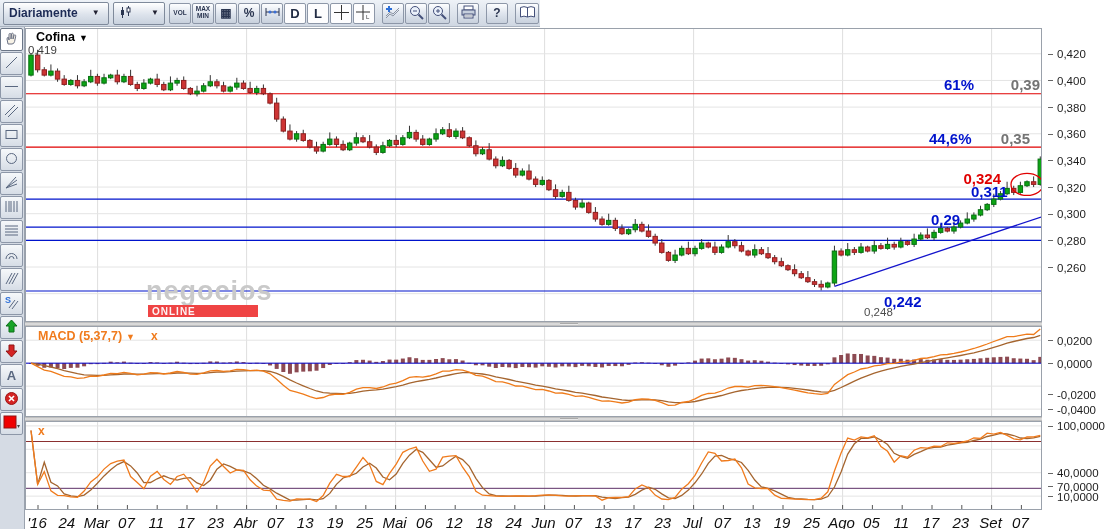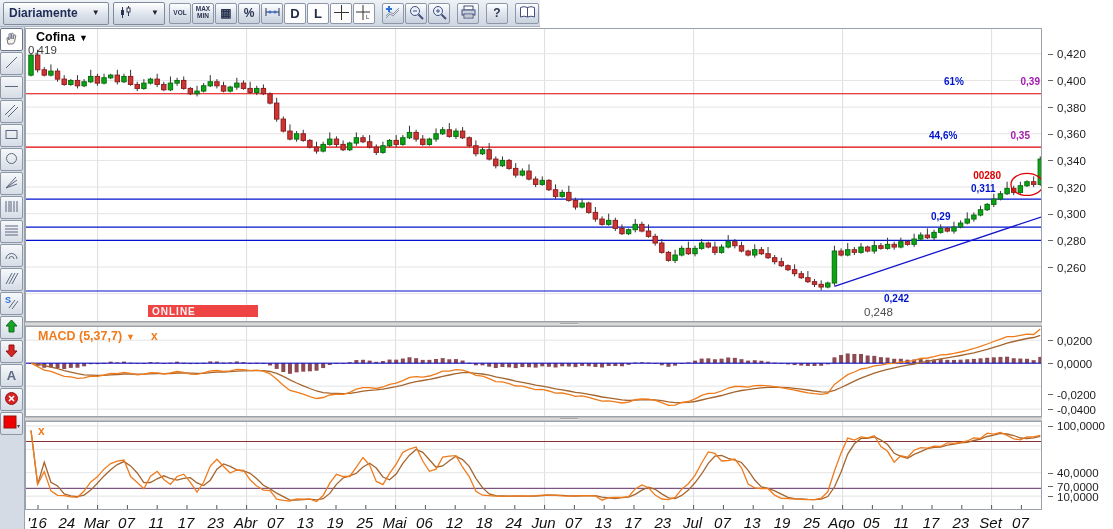--- a/index.html
+++ b/index.html
@@ -43,23 +43,23 @@
   #xaxis{top:483px;height:19px;width:1088px;position:absolute;left:0;background:#fff;}
   .splitter{position:absolute;left:0;width:1017px;background:#d9d9d9;border-top:1px solid #bfbfbf;
     border-bottom:1px solid #bfbfbf;box-sizing:border-box;cursor:row-resize;}
   .grip{position:absolute;left:535px;top:0;width:18px;height:100%;
     background:repeating-linear-gradient(#aaa 0 1px,#e8e8e8 1px 2px);}
   .ylab{position:absolute;left:1023px;height:13px;display:flex;align-items:center;color:#1c1c1c;
     font-size:11.5px;white-space:nowrap;}
   .ylab .tick{display:inline-block;width:5px;height:1px;background:#666;margin-right:4px;}
   .xlab{position:absolute;top:4px;transform:translateX(-50%);font-size:15px;color:#101010;white-space:nowrap;font-style:italic;}
   
-  .anno{position:absolute;font-weight:bold;font-size:10px;white-space:nowrap;}
+  .anno{position:absolute;font-weight:bold;font-size:15px;white-space:nowrap;}
   .anno .pct{color:#0013cc;}
-  .anno .price-red{color:#a21caf;}
+  .anno .price-red{color:#737373;}
   .blue-lab{color:#0013cc;}
   .gray-lab{color:#4c4c4c;font-weight:normal;font-size:11.5px;}
   .sym-title{position:absolute;left:10px;top:1px;font-size:12.5px;font-weight:bold;color:#000;}
   .sym-title .dd-arrow{font-size:9px;margin-left:4px;}
   .readout{position:absolute;left:2px;top:15px;font-size:11.5px;color:#3c3c3c;}
   .watermark{position:absolute;left:120px;top:249px;font-size:27px;font-weight:bold;color:#c9c9c9;
     letter-spacing:1px;line-height:1;}
   .wm-bar{position:absolute;left:122px;top:276px;width:110px;height:12px;background:#ef4444;
     color:#fdf3f4;font-size:10px;font-weight:bold;display:flex;align-items:center;padding-left:4px;
     box-sizing:border-box;letter-spacing:1px;}
@@ -608,38 +608,39 @@
             <line x1="994.3599999999999" y1="152.73026015518025" x2="994.3599999999999" y2="164.7247832040164" stroke="#333333"></line>
             <rect x="992.1599999999999" y="156.72843450479232" width="4.4" height="6.663623916020072" fill="#0da514" stroke="#067010"></rect>
             <line x1="1001" y1="151.39753537197623" x2="1001" y2="158.06115928799633" stroke="#333333"></line>
             <rect x="998.8" y="152.73026015518025" width="4.4" height="3.9981743496120714" fill="#0da514" stroke="#067010"></rect>
             <line x1="1007.64" y1="147.3993610223642" x2="1007.64" y2="158.06115928799633" stroke="#333333"></line>
             <rect x="1005.4399999999999" y="152.73026015518025" width="4.4" height="2.665449566408057" fill="#ce3434" stroke="#8f1f1f"></rect>
             <line x1="1014.28" y1="127.40848927430393" x2="1014.28" y2="156.72843450479232" stroke="#333333"></line>
             <rect x="1012.0799999999999" y="130.07393884071195" width="4.4" height="25.321770880876358" fill="#0da514" stroke="#067010"></rect>
             <ellipse cx="1001" cy="155.3957097215883" rx="16" ry="11" fill="none" stroke="#e00000" stroke-width="1.3"></ellipse>
           </svg>
+        <div class="watermark">negocios</div>
         <div class="wm-bar">ONLINE</div>
         <div class="sym-title">
           <span>Cofina</span><span class="dd-arrow">▼</span>
         </div>
         <div class="readout">0,419</div>
         <div class="anno" style="left:918px;top:47px;width:96px;display:flex;justify-content:space-between;">
           <span class="pct">61%</span>
           <span class="price-red">0,39</span>
         </div>
         <div class="anno" style="left:903px;top:101px;width:101px;display:flex;justify-content:space-between;">
           <span class="pct">44,6%</span>
           <span class="price-red">0,35</span>
         </div>
         <div class="anno blue-lab" style="left:945px;top:154px;">0,311</div>
         <div class="anno blue-lab" style="left:905px;top:182px;">0,29</div>
         <div class="anno blue-lab" style="left:858px;top:264px;">0,242</div>
         <div class="anno gray-lab" style="left:838px;top:277px;">0,248</div>
-        <div class="anno price-red" style="left:925px;top:141px;width:50px;text-align:right;color:#e00000;">00280</div>
+        <div class="anno price-red" style="left:925px;top:141px;width:50px;text-align:right;color:#e00000;">0,324</div>
       </div>
       <div id="ylabs-price">
           <div class="ylab" style="top: 19.7887px;">
             <span class="tick"></span>
             <span>0,420</span>
           </div>
           <div class="ylab" style="top: 46.4432px;">
             <span class="tick"></span>
             <span>0,400</span>
           </div>

